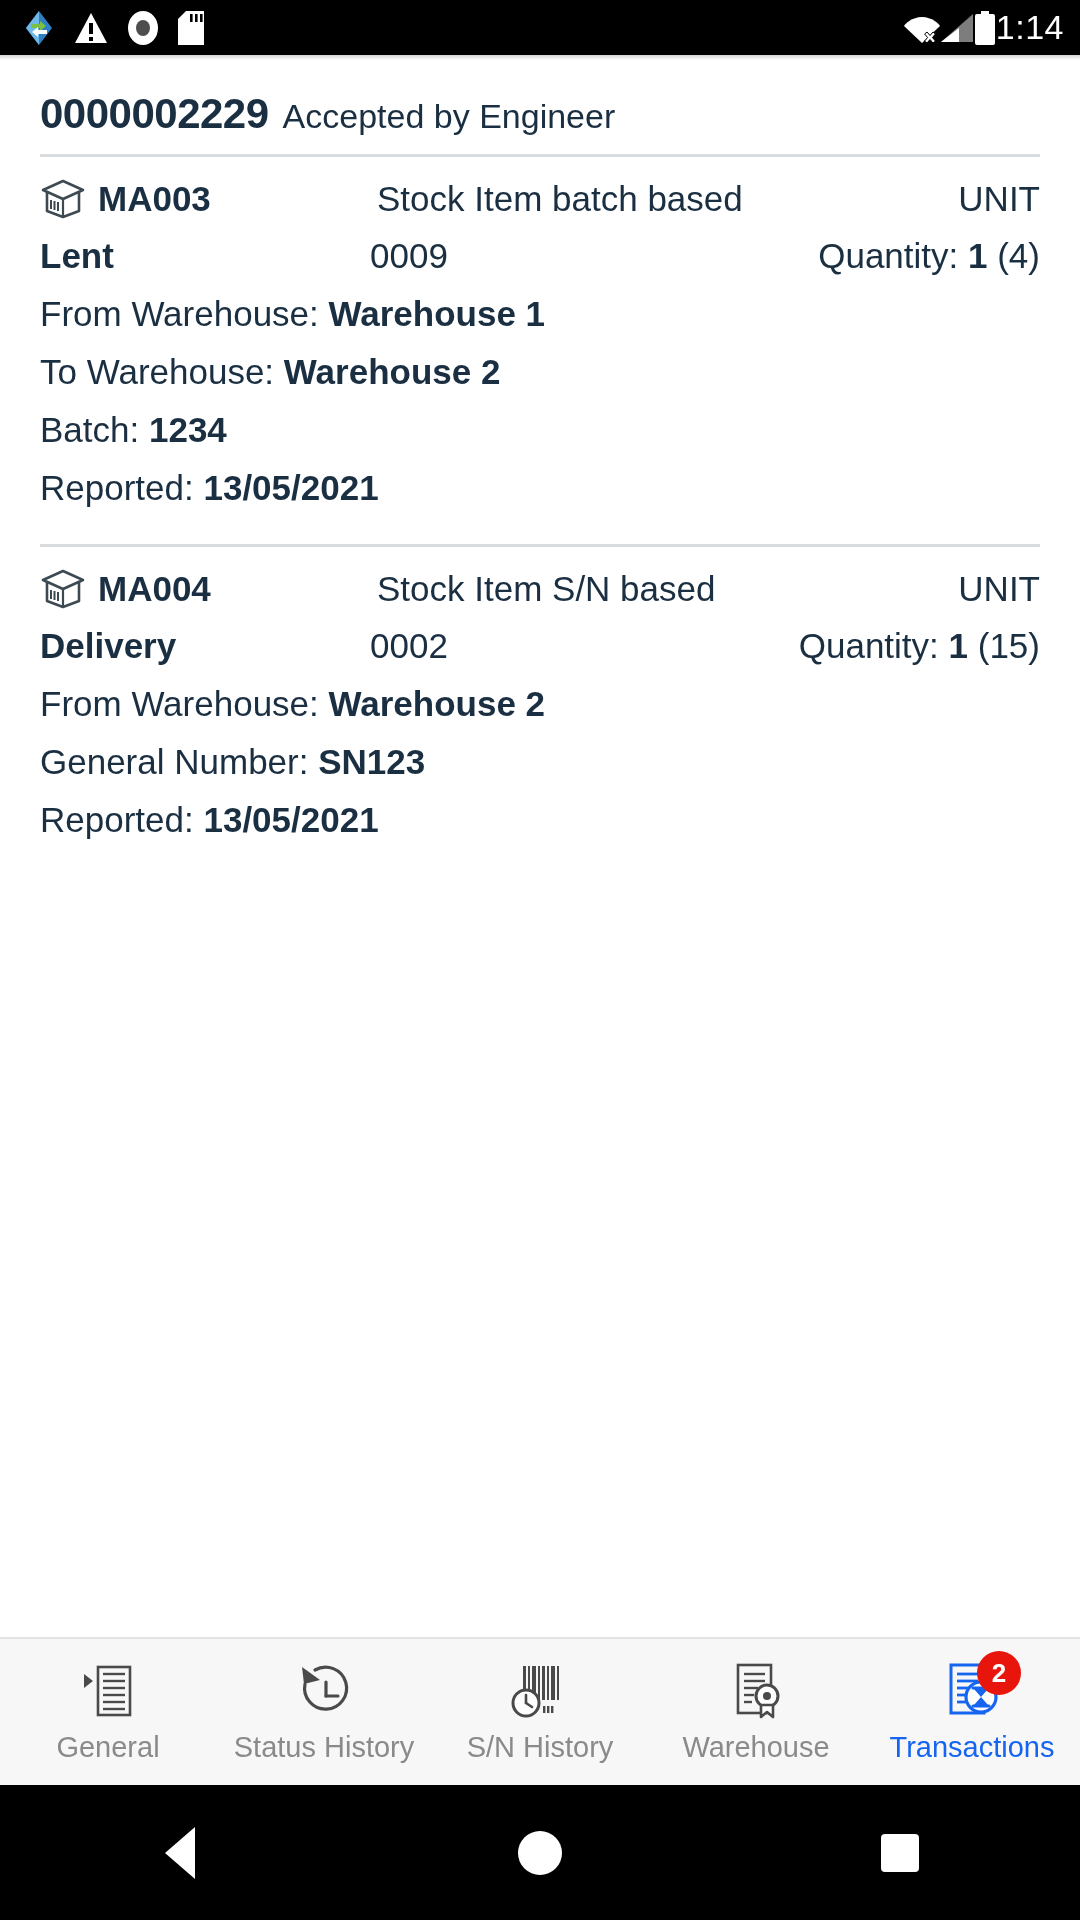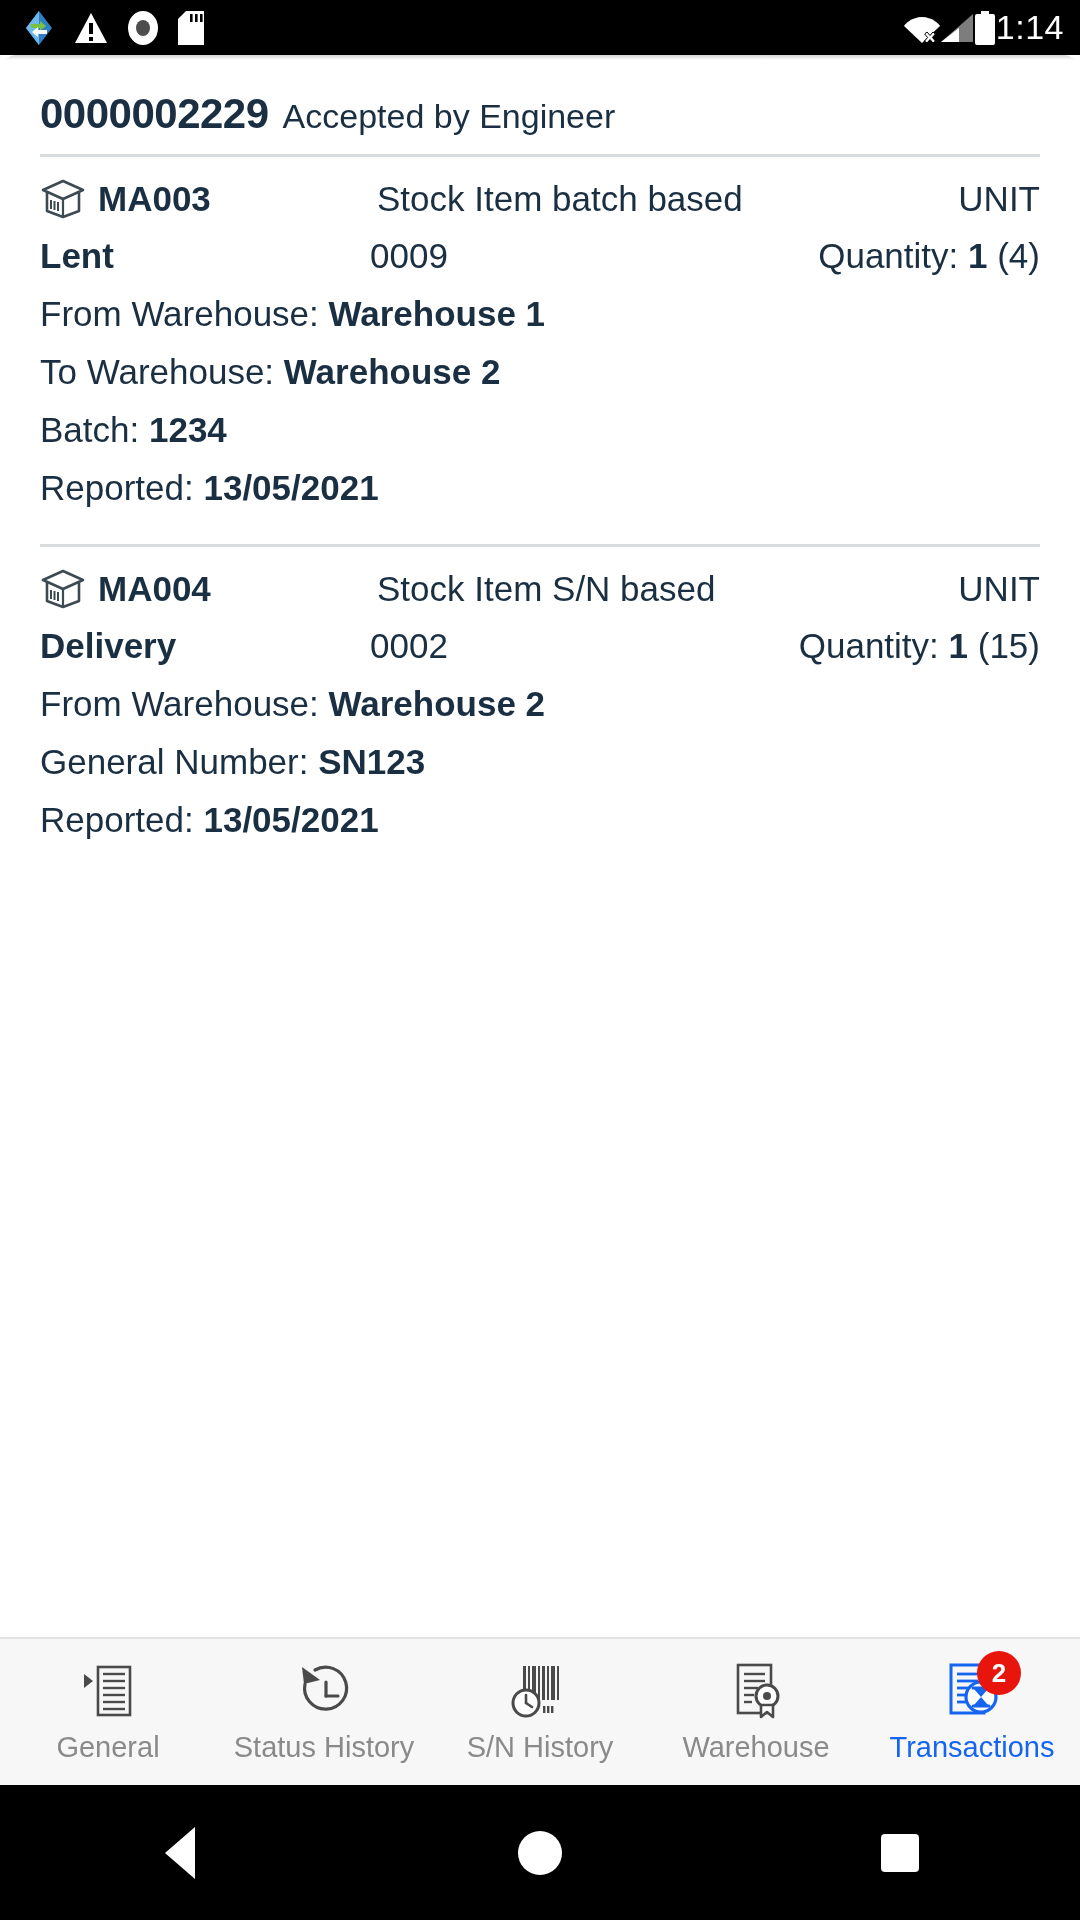--- a/index.html
+++ b/index.html
@@ -44,21 +44,21 @@
   .badge {
     position:absolute; background:#e8150d; color:#fff; border-radius:50%;
     display:flex; align-items:center; justify-content:center;
     font-size:26px; font-weight:700; line-height:1;
   }
   .badge-attach { width:46px; height:46px; top:-8px; right:-22px; font-size:27px; }
   .kebab { width:56px; height:72px; display:flex; flex-direction:column; align-items:center; justify-content:center; gap:9px; cursor:pointer; }
   .kebab i { width:9px; height:9px; border-radius:50%; background:#ffffff; display:block; }
 
   
-  .content { flex:1 1 auto; background:#ffffff; position:relative; overflow:hidden;border-radius:17px; }
+  .content { flex:1 1 auto; background:#ffffff; position:relative; overflow:hidden; }
   .content-shadow { height:5px; width:100%; background:linear-gradient(to bottom, rgba(0,0,0,0.17), rgba(0,0,0,0)); }
 
   .doc-header {
     display:flex; align-items:baseline; padding:30px 40px 0 40px; gap:14px;
   }
   .doc-no { font-size:42px; font-weight:700; color:#1b2f42; letter-spacing:-0.5px; }
   .doc-status { font-size:34px; font-weight:400; color:#1b2f42; }
 
   .divider { height:3px; background:#d9dcdf; margin:16px 40px 0 40px; }
 

